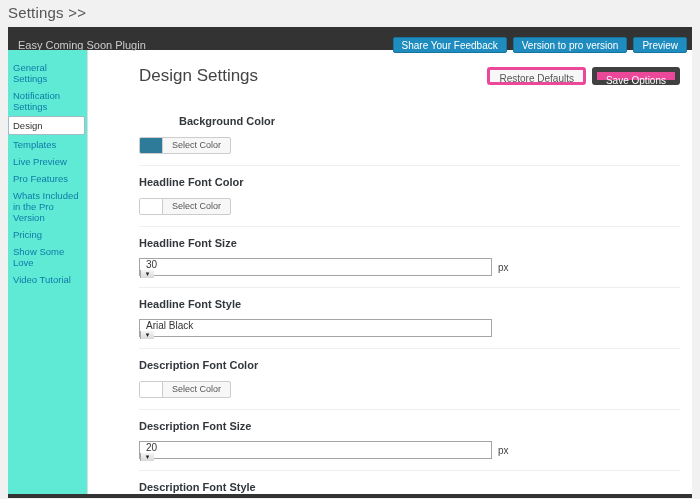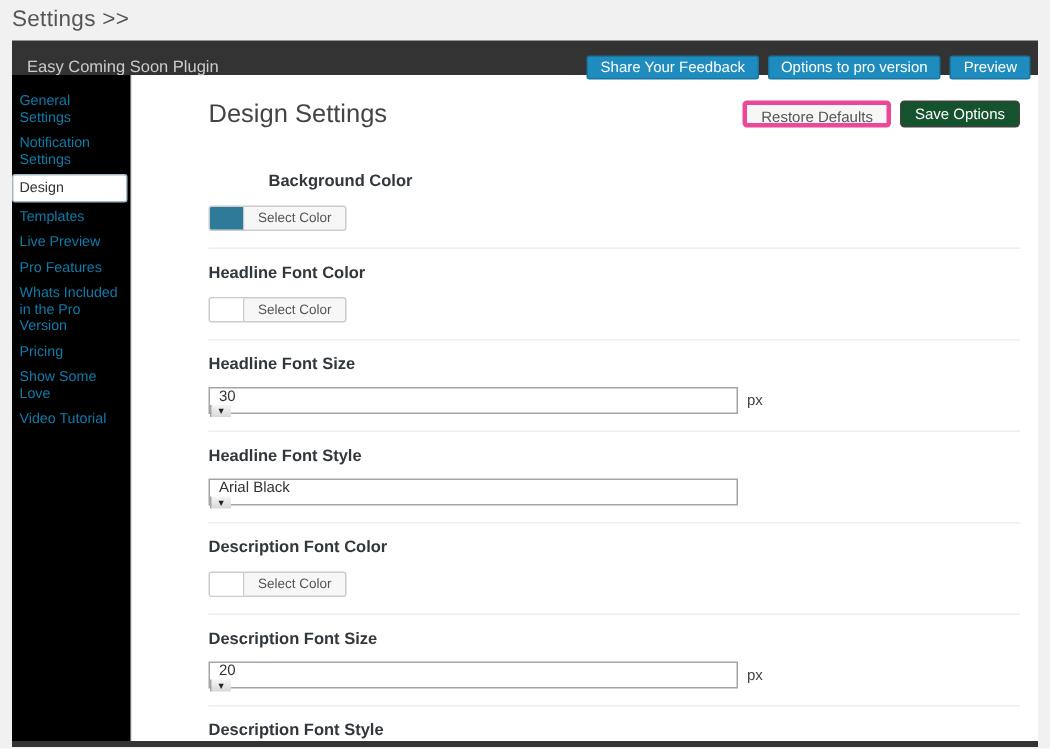--- a/index.html
+++ b/index.html
@@ -26,41 +26,41 @@
   .topbar-title { color:#ccc; font-size:11px; flex:1; }
   .tb-btn {
     background:#1e8cbe; border:1px solid #17749e; color:#fff;
     font-size:10px; font-family:"Liberation Sans",sans-serif;
     padding:2px 8px; margin-left:6px; border-radius:2px; cursor:pointer;
     height:16px; line-height:11px;
   }
   
   .cbody { flex:1; display:flex; overflow:hidden; }
   .sidebar {
-    width:80px; flex:0 0 80px; background:#000000;
+    width:80px; flex:0 0 80px; background:#5eead4;
     border-right:1px solid #ddd; padding-top:9px;
   }
   .side-item {
     font-size:9.5px; line-height:11px; color:#0f7ba8;
     padding:3px 4px 3px 5px; cursor:pointer;
   }
   .side-item.active {
     background:#fff; border:1px solid #a4bac6; border-radius:2px;
     color:#333; margin:1px 2px 1px 0; padding:3px 4px;
   }
   .main { flex:1; padding:0 12px 0 7px; overflow:hidden;margin-left:44px; }
   .main-header { display:flex; align-items:center; margin-top:15px; height:22px; }
   .main-title { font-size:17px; color:#444; font-weight:400; flex:1; }
   .btn-secondary {
     background:#f7f7f7; border:3px solid #ec4899; border-radius:3px;
     color:#555; font-size:10px; font-family:"Liberation Sans",sans-serif;
     padding:3px 9px; margin-left:6px; cursor:pointer; height:18px;
   }
   .btn-primary {
-    background:#14532d; border:1px solid #404040; border-radius:3px;
+    background:#ec4899; border:5px solid #404040; border-radius:3px;
     color:#fff; font-size:10px; font-family:"Liberation Sans",sans-serif;
     padding:3px 9px; margin-left:6px; cursor:pointer; height:18px;
   }
   .section-label {
     font-size:11px; font-weight:bold; color:#32373c;
     margin:10px 0 9px;
   }
   .section-label.first { margin-top:28px;padding-left:40px; }
   .control-row { display:flex; align-items:center; height:18px; }
   .divider { border-top:1px solid #eee; margin-top:11px; }
@@ -90,21 +90,21 @@
 </head>
 <body>
 
 <div class="page-title">Settings &gt;&gt;</div>
 
 <div class="container">
 
   <div class="topbar">
     <div class="topbar-title">Easy Coming Soon Plugin</div>
     <button class="tb-btn">Share Your Feedback</button>
-    <button class="tb-btn">Options to pro version</button>
+    <button class="tb-btn">Version to pro version</button>
     <button class="tb-btn">Preview</button>
   </div>
 
   <div class="cbody">
 
     <div class="sidebar">
       <div class="side-item">General Settings</div>
       <div class="side-item">Notification Settings</div>
       <div class="side-item active">Design</div>
       <div class="side-item">Templates</div>

